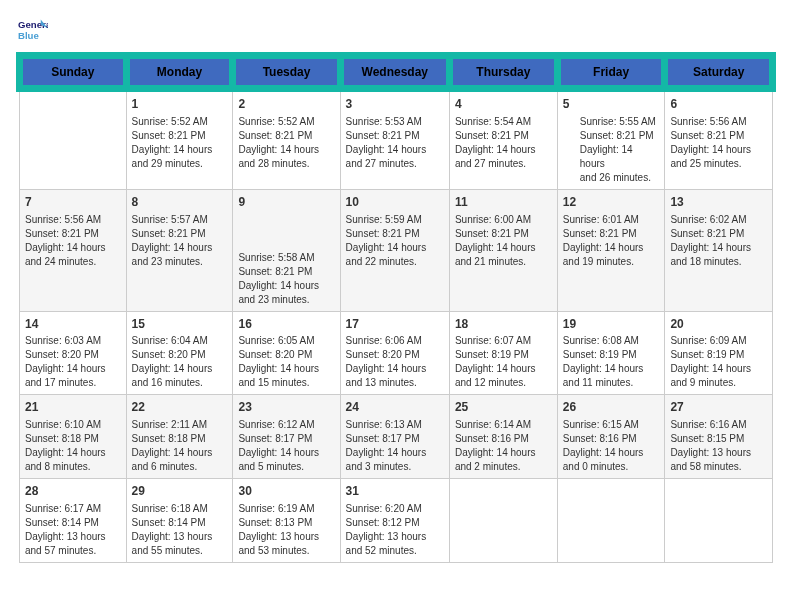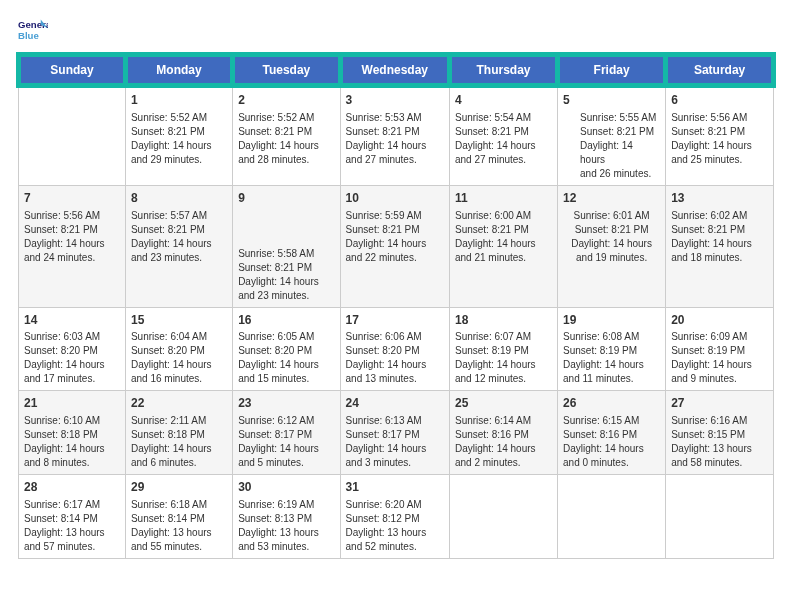--- a/index.html
+++ b/index.html
@@ -40,26 +40,26 @@
       margin-top: 2px;
     }
     table {
       width: 100%;
       border-collapse: collapse;
       margin-top: 8px;
       font-size: 11px;
     }
     thead tr th {
       background-color: #3f6abf;
-      color: #ffffff;
+      color: #000000;
       text-align: center;
       padding: 6px 4px;
       font-size: 12px;
       font-weight: bold;
-      border: 5px solid #14b8a6;
+      border: 7px solid #14b8a6;
     }
     tbody tr td {
       border: 1px solid #ccc;
       vertical-align: top;
       padding: 4px 5px;
       width: 113px;
       min-height: 72px;
       color: #333;
       line-height: 1.4;
     }
@@ -189,21 +189,21 @@
         </td>
         <td>
           <span class="day-num">11</span>
           <div class="day-info" style="white-space: pre-line;">Sunrise: 6:00 AM
 Sunset: 8:21 PM
 Daylight: 14 hours
 and 21 minutes.</div>
         </td>
         <td>
           <span class="day-num">12</span>
-          <div class="day-info" style="white-space: pre-line; text-align: center;">Sunrise: 6:01 AM
+          <div class="day-info" style="white-space: pre-line;">Sunrise: 6:01 AM
 Sunset: 8:21 PM
 Daylight: 14 hours
 and 19 minutes.</div>
         </td>
         <td>
           <span class="day-num">13</span>
           <div class="day-info" style="white-space: pre-line;">Sunrise: 6:02 AM
 Sunset: 8:21 PM
 Daylight: 14 hours
 and 18 minutes.</div>

